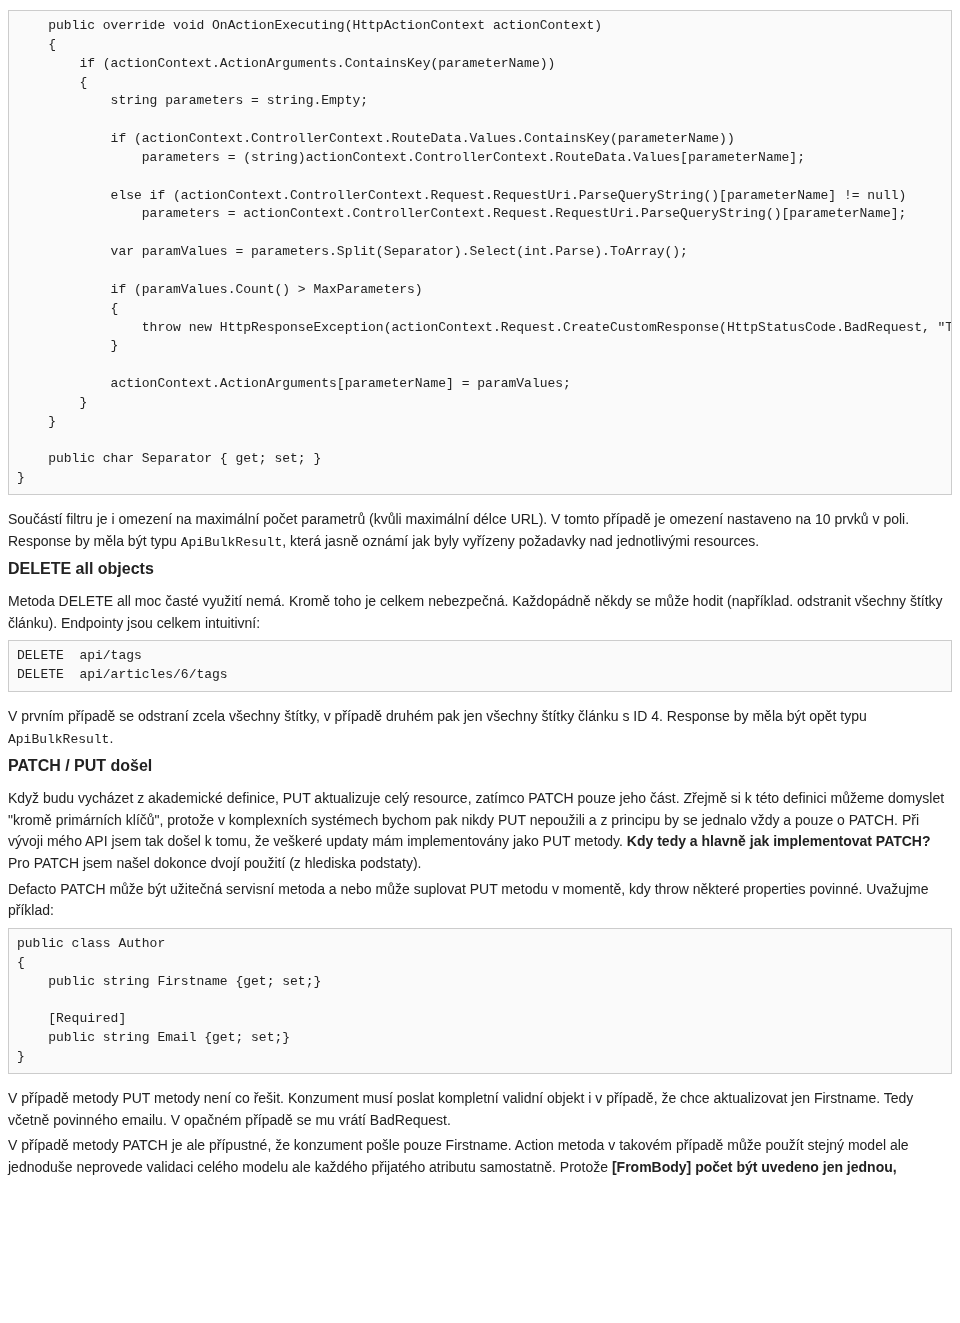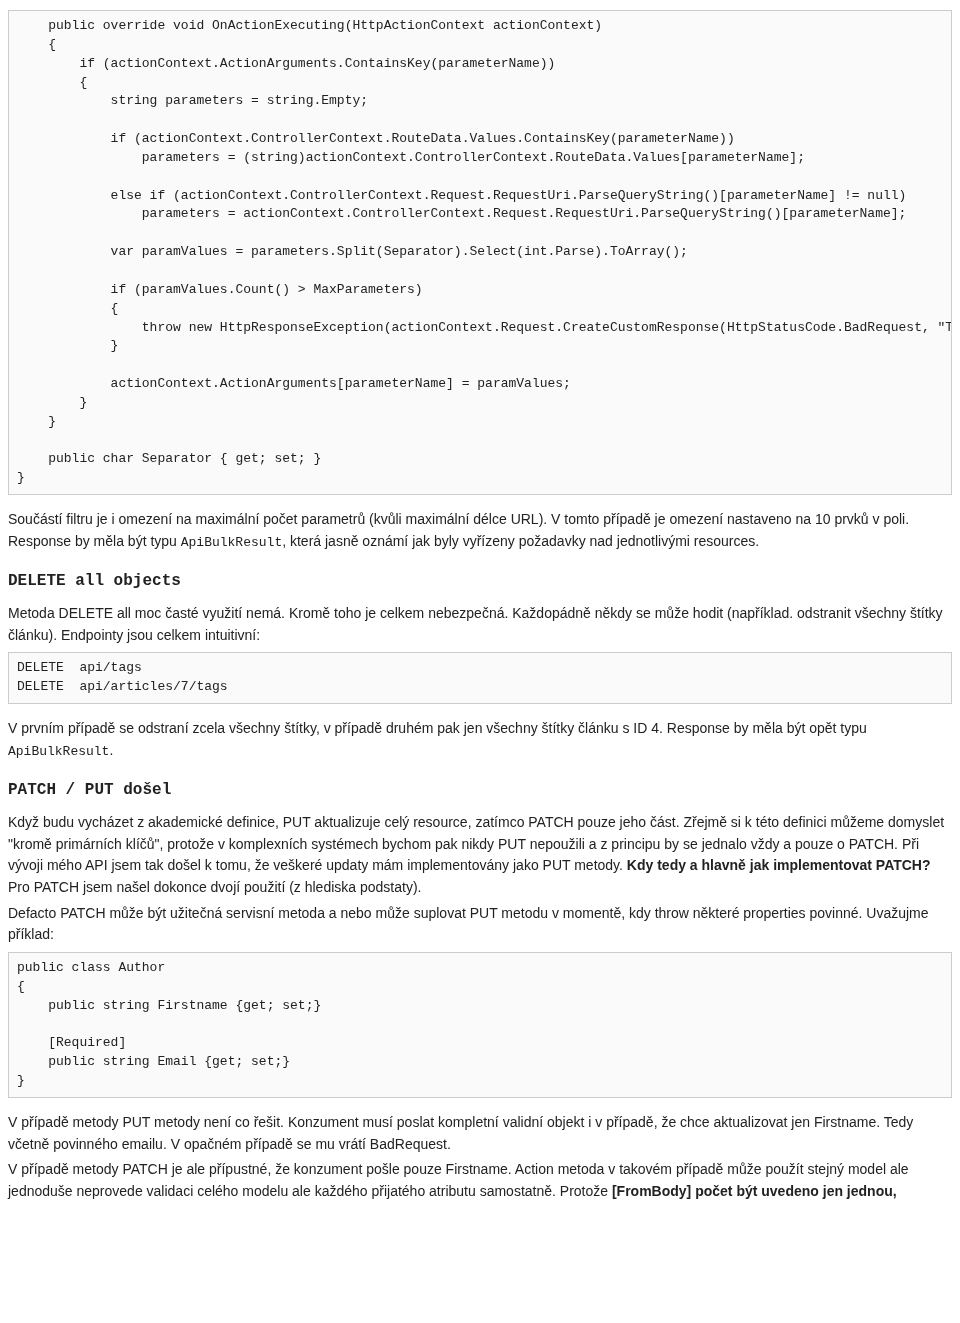--- a/index.html
+++ b/index.html
@@ -25,22 +25,21 @@
   .codeblock.first{
     overflow-x:scroll;
   }
   .inline-code{
     font-family:"Courier New",Courier,monospace;
     font-size:13px;
   }
   h2{
     font-size:16px;
     font-weight:bold;
-    margin:16px 0 10px 0;
-    font-family:Liberation Mono, monospace;
+    margin:4px 0 10px 0;
   }
   p{
     margin:4px 0;
     line-height:1.55;
   }
   strong{font-weight:bold;}
   
   .codeblock.first::-webkit-scrollbar{height:16px;}
   .codeblock.first::-webkit-scrollbar-track{background:#eee;border:1px solid #ccc;}
   .codeblock.first::-webkit-scrollbar-thumb{background:#bbb;border:1px solid #999;}
@@ -76,21 +75,21 @@
 
 <p>
   <span>Součástí filtru je i omezení na maximální počet parametrů (kvůli maximální délce URL). V tomto případě je omezení nastaveno na 10 prvků v poli. Response by měla být typu </span><span class="inline-code">ApiBulkResult</span><span>, která jasně oznámí jak byly vyřízeny požadavky nad jednotlivými resources.</span>
 </p>
 
 <h2>DELETE all objects</h2>
 
 <p>Metoda DELETE all moc časté využití nemá. Kromě toho je celkem nebezpečná. Každopádně někdy se může hodit (například. odstranit všechny štítky článku). Endpointy jsou celkem intuitivní:</p>
 
 <div class="codeblock">DELETE  api/tags
-DELETE  api/articles/7/tags</div>
+DELETE  api/articles/6/tags</div>
 
 <p>
   <span>V prvním případě se odstraní zcela všechny štítky, v případě druhém pak jen všechny štítky článku s ID 4. Response by měla být opět typu </span><span class="inline-code">ApiBulkResult</span><span>.</span>
 </p>
 
 <h2>PATCH / PUT došel</h2>
 
 <p>
   <span>Když budu vycházet z akademické definice, PUT aktualizuje celý resource, zatímco PATCH pouze jeho část. Zřejmě si k této definici můžeme domyslet "kromě primárních klíčů", protože v komplexních systémech bychom pak nikdy PUT nepoužili a z principu by se jednalo vždy a pouze o PATCH. Při vývoji mého API jsem tak došel k tomu, že veškeré updaty mám implementovány jako PUT metody. </span><strong>Kdy tedy a hlavně jak implementovat PATCH?</strong><span> Pro PATCH jsem našel dokonce dvojí použití (z hlediska podstaty).</span>
 </p>

